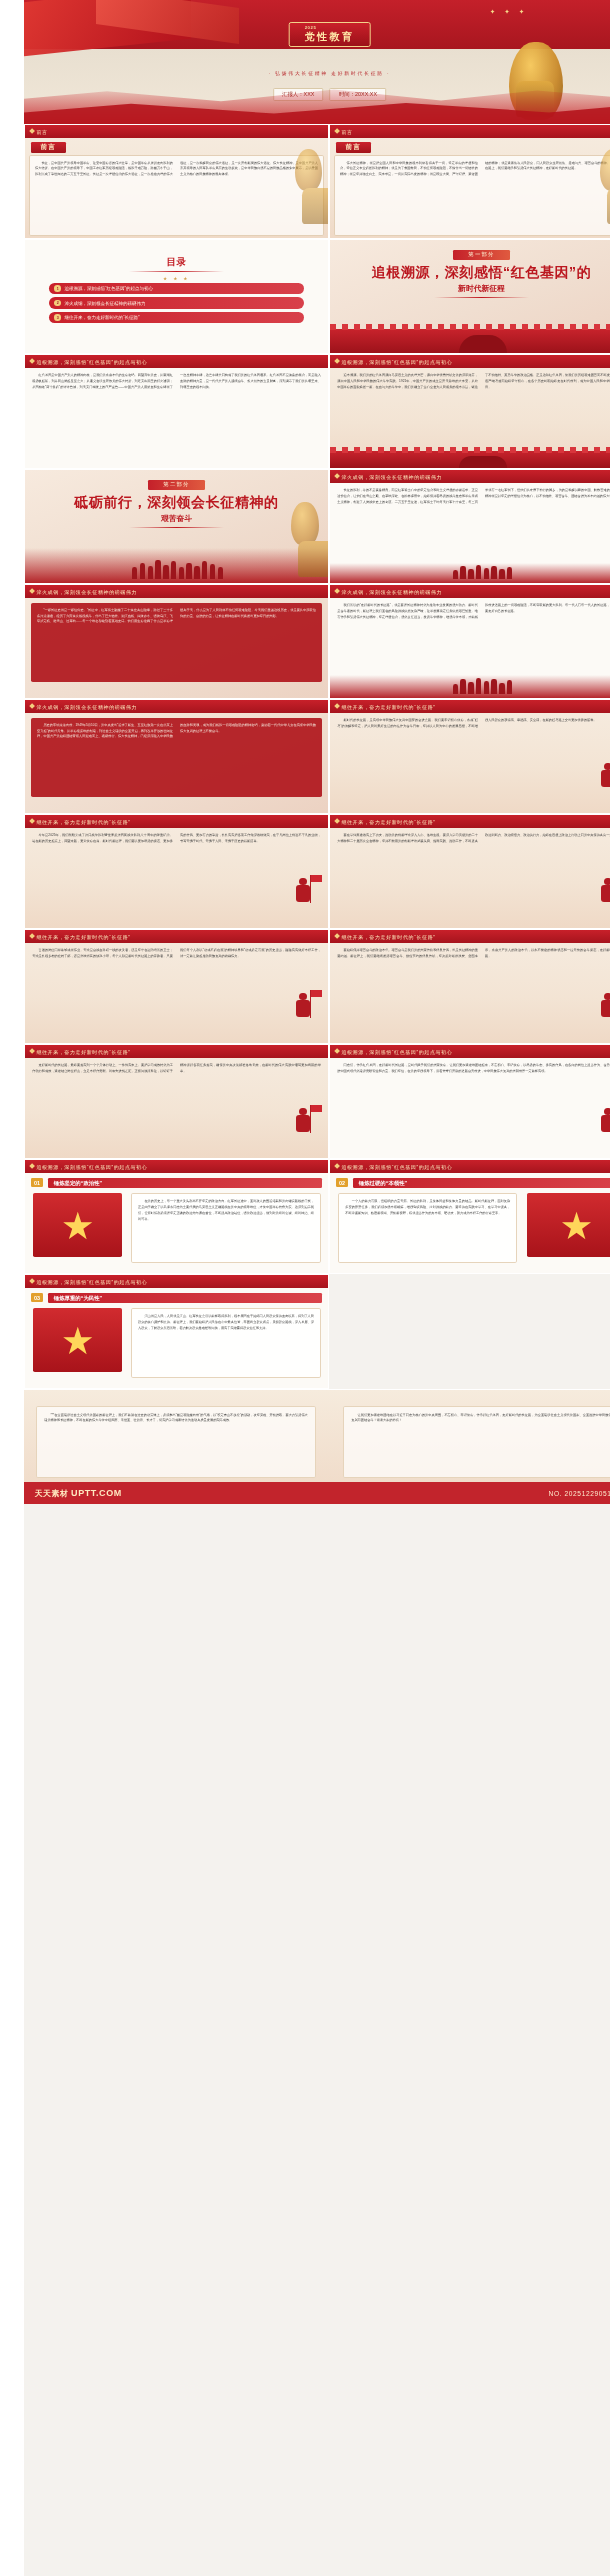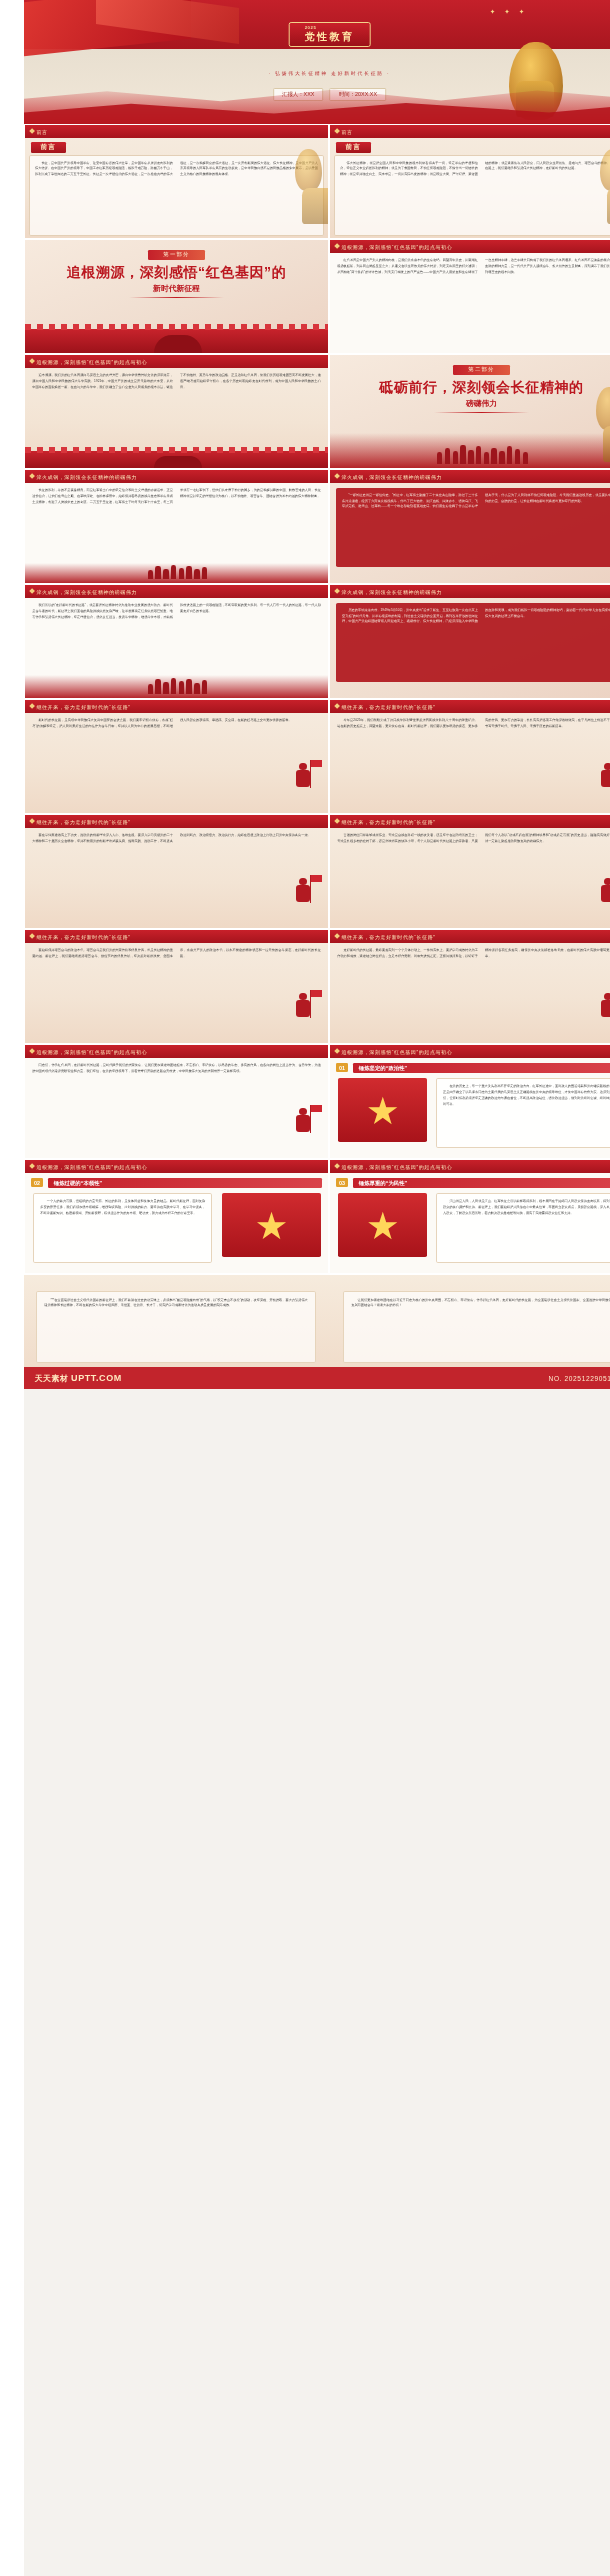--- a/index.html
+++ b/index.html
@@ -296,20 +296,39 @@
         <span>前言</span>
           </span>
       </div>
       <div class="pref-title">前言</div>
       <div class="pref-box">
         <p class="para two-col">伟大长征精神，就是把全国人民和中华民族的根本利益看得高于一切，坚定革命的理想和信念，坚信正义事业必然胜利的精神；就是为了救国救民，不怕任何艰难险阻，不惜付出一切牺牲的精神；就是坚持独立自主、实事求是，一切从实际出发的精神；就是顾全大局、严守纪律、紧密团结的精神；就是紧紧依靠人民群众，同人民群众生死相依、患难与共、艰苦奋斗的精神。长征永远在路上，我们要继承和弘扬伟大长征精神，走好新时代的长征路。</p>
       </div>
       <div class="cover-lion" style="right:6px;top:24px;width:27.4px;height:42px;opacity:.55"></div>
     </div>
 
+    <div class="slide s-white">
+      <div class="sl-title big" style="margin-top:15.5px">目录</div>
+      <div class="sl-rule"></div>
+      <div class="sl-deco-stars">★ ★ ★</div>
+      <div class="toc-list">
+        <div class="toc-item">
+          <span class="n">1</span>
+          <span>追根溯源，深刻感悟“红色基因”的起点与初心</span>
+        </div>
+        <div class="toc-item">
+          <span class="n">2</span>
+          <span>淬火成钢，深刻领会长征精神的磅礴伟力</span>
+        </div>
+        <div class="toc-item">
+          <span class="n">3</span>
+          <span>继往开来，奋力走好新时代的“长征路”</span>
+        </div>
+      </div>
+    </div>
 
     <div class="slide s-deep">
       <div class="part-tag">第一部分</div>
       <div class="part-title">追根溯源，深刻感悟“红色基因”的</div>
       <div class="part-sub">新时代新征程</div>
       <div class="sl-rule"></div>
       <div class="wall"></div>
       <div class="wall-gate"></div>
     </div>
 
@@ -335,21 +354,21 @@
       <div class="sl-body">
         <p class="para two-col">追本溯源，我们党的红色基因源自马克思主义的真理光芒，源自中华优秀传统文化的深厚滋养，源自中国人民和中华民族的伟大斗争实践。1921年，中国共产党的成立是开天辟地的大事变，从此中国革命的面貌焕然一新。在血与火的斗争中，我们党确立了全心全意为人民服务的根本宗旨，锻造了不怕牺牲、英勇斗争的政治品格。正是这种红色基因，使我们党历经艰难困苦而不断发展壮大，遭遇严峻考验而始终坚守初心，在各个历史时期始终走在时代前列，成为中国人民和中华民族的主心骨。</p>
       </div>
       <div class="wall" style="height:16.7px"></div>
       <div class="wall-gate" style="height:12px"></div>
     </div>
 
     <div class="slide s-deep">
       <div class="part-tag">第二部分</div>
       <div class="part-title">砥砺前行，深刻领会长征精神的</div>
-      <div class="part-sub">磅礴伟力</div>
+      <div class="part-sub">艰苦奋斗</div>
       <div class="sl-rule"></div>
       <div class="people-band">
         <div class="silhouette">
           <i style="height:12px"></i>
             <i style="height:16.7px"></i>
             <i style="height:13px"></i>
             <i style="height:19px"></i>
           <i style="height:14.3px"></i>
             <i style="height:18px"></i>
             <i style="height:12.5px"></i>

